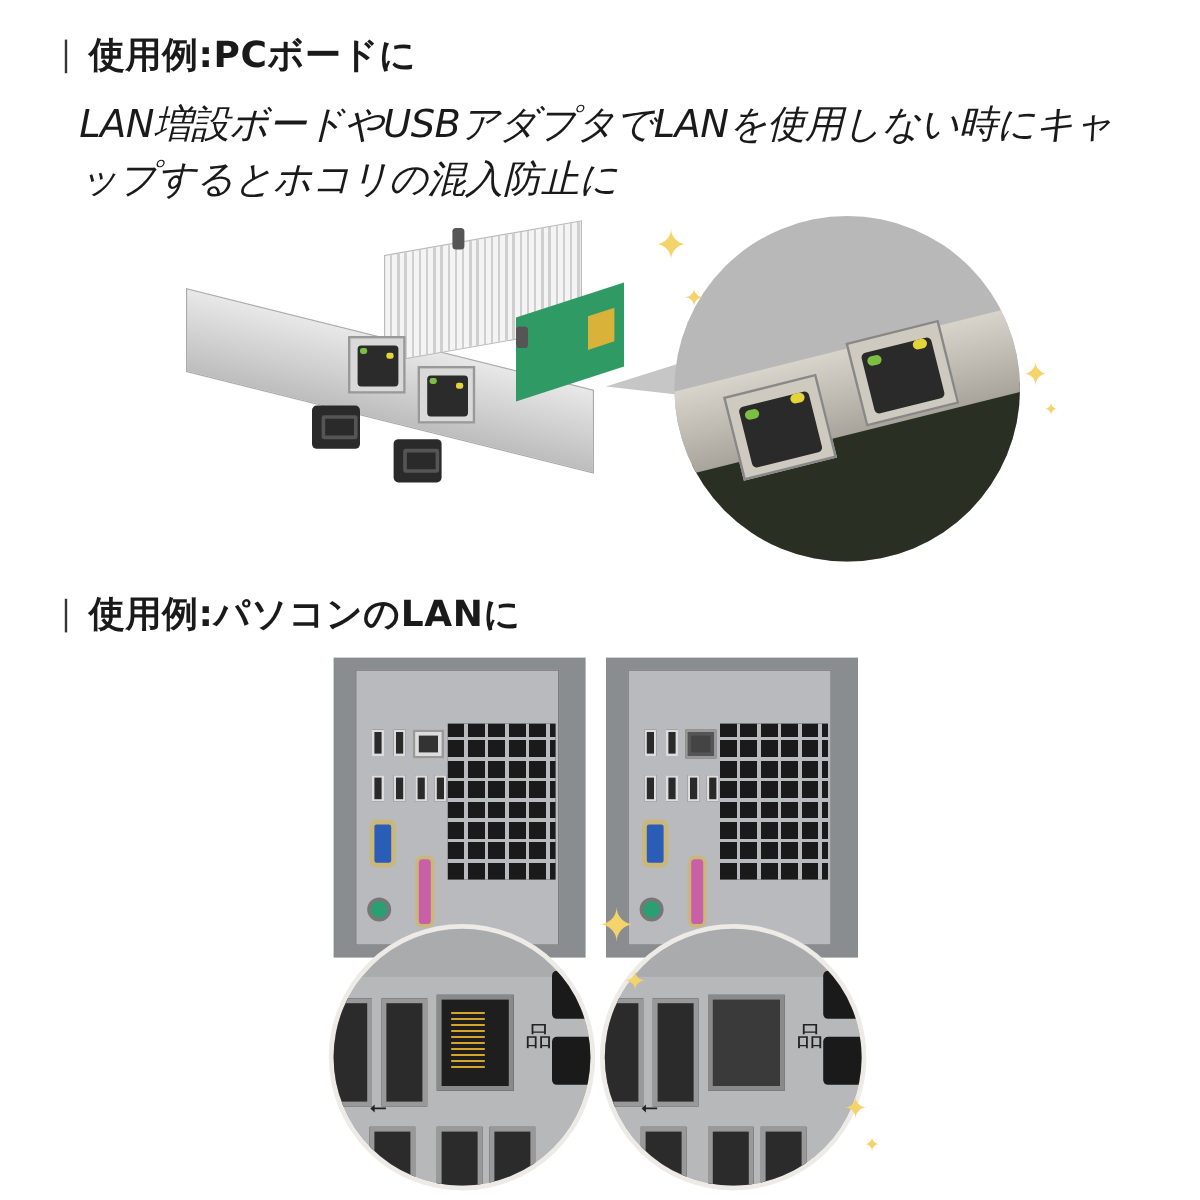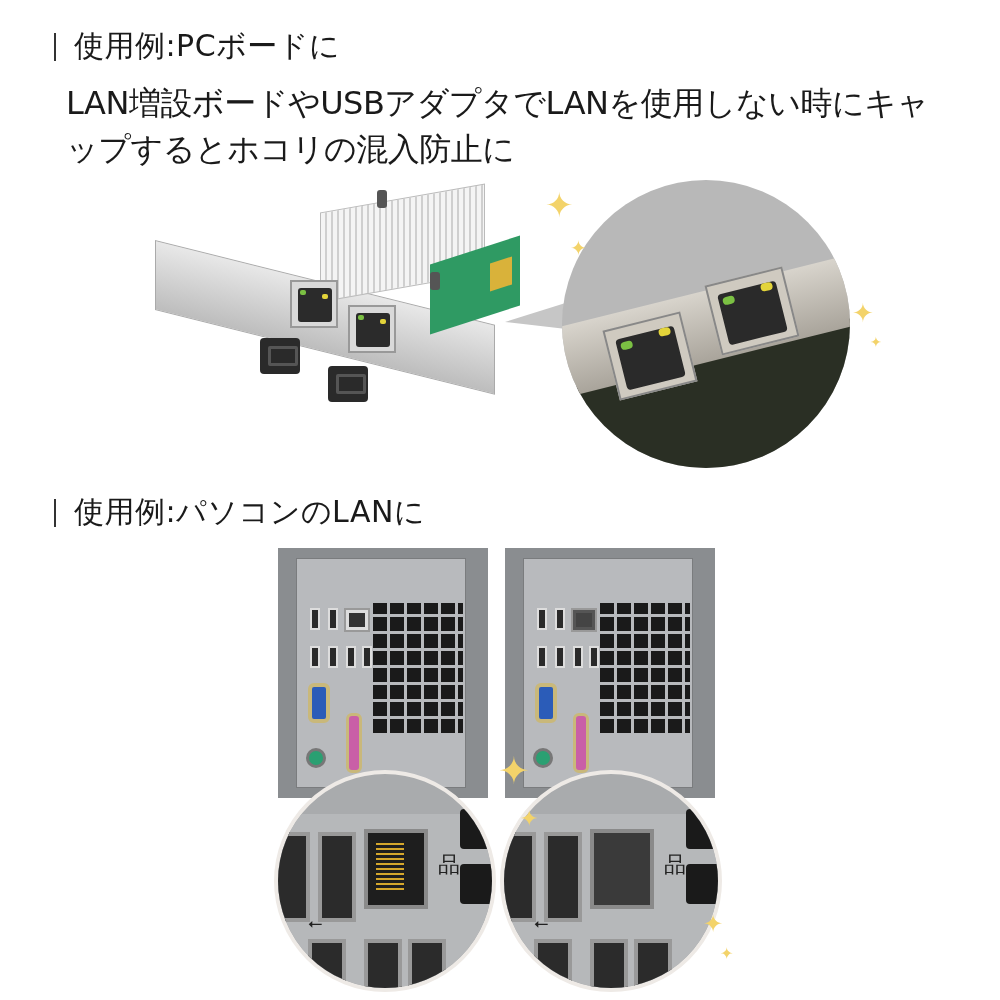--- a/index.html
+++ b/index.html
@@ -1,25 +1,25 @@
 <!DOCTYPE html>
 <html><head>
 <meta charset="utf-8">
 <style>
   * { box-sizing: border-box; margin: 0; padding: 0; }
   html, body { width: 1000px; height: 1000px; background: #ffffff; overflow: hidden; }
   body { position: relative; font-family: "DejaVu Sans", "Liberation Sans", sans-serif; color: #1a1a1a; }
 
-  .heading { position: absolute; left: 54px; display: flex; align-items: center; }
+  .heading { position: absolute; left: 54px; display: flex; align-items: center; font-weight: bold; }
   .heading .bar { width: 2px; height: 28px; background: #333; margin-right: 18px; }
   .heading .txt { font-size: 30px; letter-spacing: 0.5px; color: #1a1a1a; }
   #h1 { top: 26px; }
   #h2 { top: 492px; }
 
-  .desc { position: absolute; left: 66px; top: 80px; width: 880px; font-size: 32px; line-height: 46px; color: #1a1a1a; letter-spacing: -0.5px; }
+  .desc { position: absolute; left: 66px; top: 80px; width: 880px; font-size: 32px; line-height: 46px; color: #1a1a1a; letter-spacing: -0.5px; font-style: italic; }
 
   
   .board-wrap { position: absolute; left: 140px; top: 180px; width: 380px; height: 290px; }
   .bracket { position: absolute; left: 15px; top: 60px; width: 340px; height: 70px; background: linear-gradient(180deg,#e8e8e8,#bdbdbd); transform: skewY(14deg); transform-origin: left top; border: 1px solid #aaa; }
   .heatsink { position: absolute; left: 180px; top: 18px; width: 165px; height: 90px;
     background: repeating-linear-gradient(90deg,#f4f4f4 0 4px,#cfcfcf 4px 6px); transform: skewY(-10deg); border: 1px solid #bbb; }
   .pcb { position: absolute; left: 290px; top: 70px; width: 90px; height: 70px; background: #2f9a63; transform: skewY(-18deg); }
   .pcb-gold { position: absolute; left: 350px; top: 80px; width: 22px; height: 28px; background: #d9b23a; transform: skewY(-18deg); }
   .port { position: absolute; width: 48px; height: 48px; background: #d9d9d9; border: 2px solid #999; }
   .port .hole { position: absolute; left: 6px; top: 6px; width: 34px; height: 34px; background: #2b2b2b; border-radius: 3px; }

